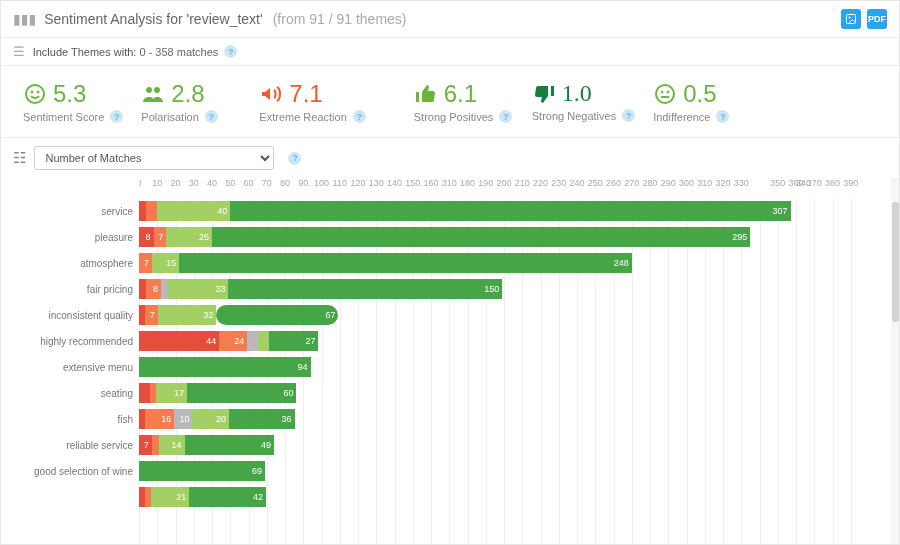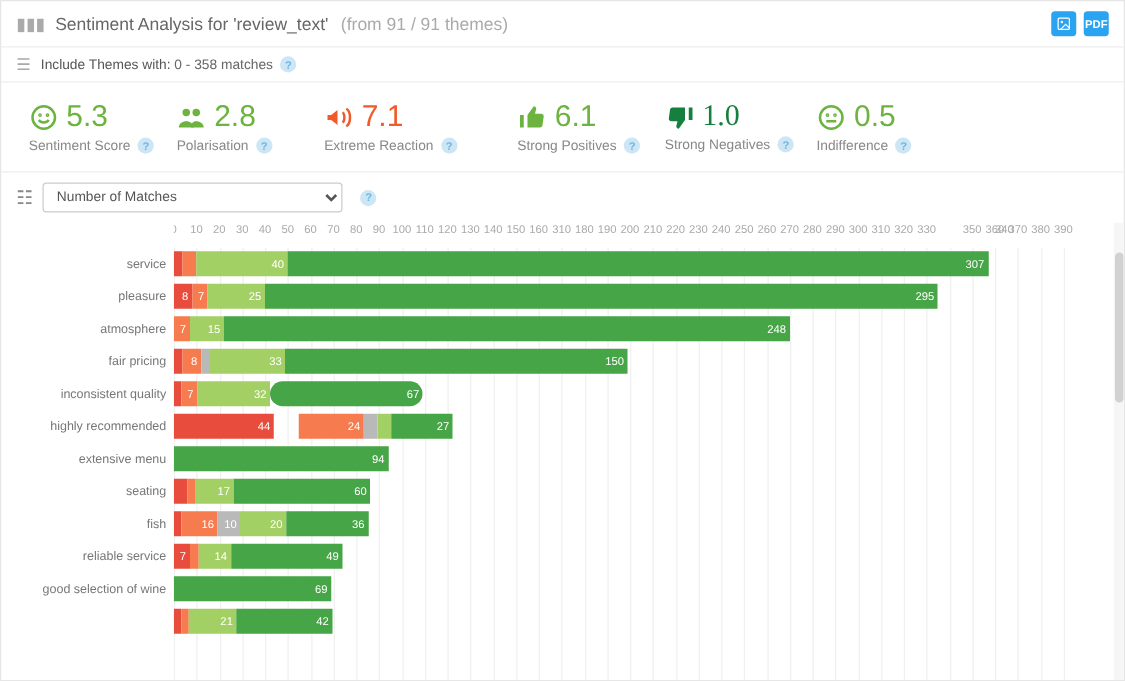--- a/index.html
+++ b/index.html
@@ -306,21 +306,21 @@
               <div class="seg c-grn" style="width: 273.75px;">150</div>
             </div>
             <div class="barrow">
               <div class="seg c-dred hide-label" style="width: 5.475px;">3</div>
               <div class="seg c-ora" style="width: 12.775px;">7</div>
               <div class="seg c-lgr" style="width: 58.4px;">32</div>
               <div class="seg c-grn" style="width: 122.275px; border-radius: 10px;">67</div>
             </div>
             <div class="barrow">
               <div class="seg c-dred" style="width: 80.3px;">44</div>
-              <div class="seg c-ora" style="width: 52px; margin-left: 20px;">24</div>
+              <div class="seg c-ora" style="width: 28px;">24</div>
               <div class="seg c-gra hide-label" style="width: 10.95px;">6</div>
               <div class="seg c-lgr hide-label" style="width: 10.95px;">6</div>
               <div class="seg c-grn" style="width: 49.275px;">27</div>
             </div>
             <div class="barrow">
               <div class="seg c-grn" style="width: 171.55px;">94</div>
             </div>
             <div class="barrow">
               <div class="seg c-dred hide-label" style="width: 10.95px;">6</div>
               <div class="seg c-ora hide-label" style="width: 5.475px;">3</div>

